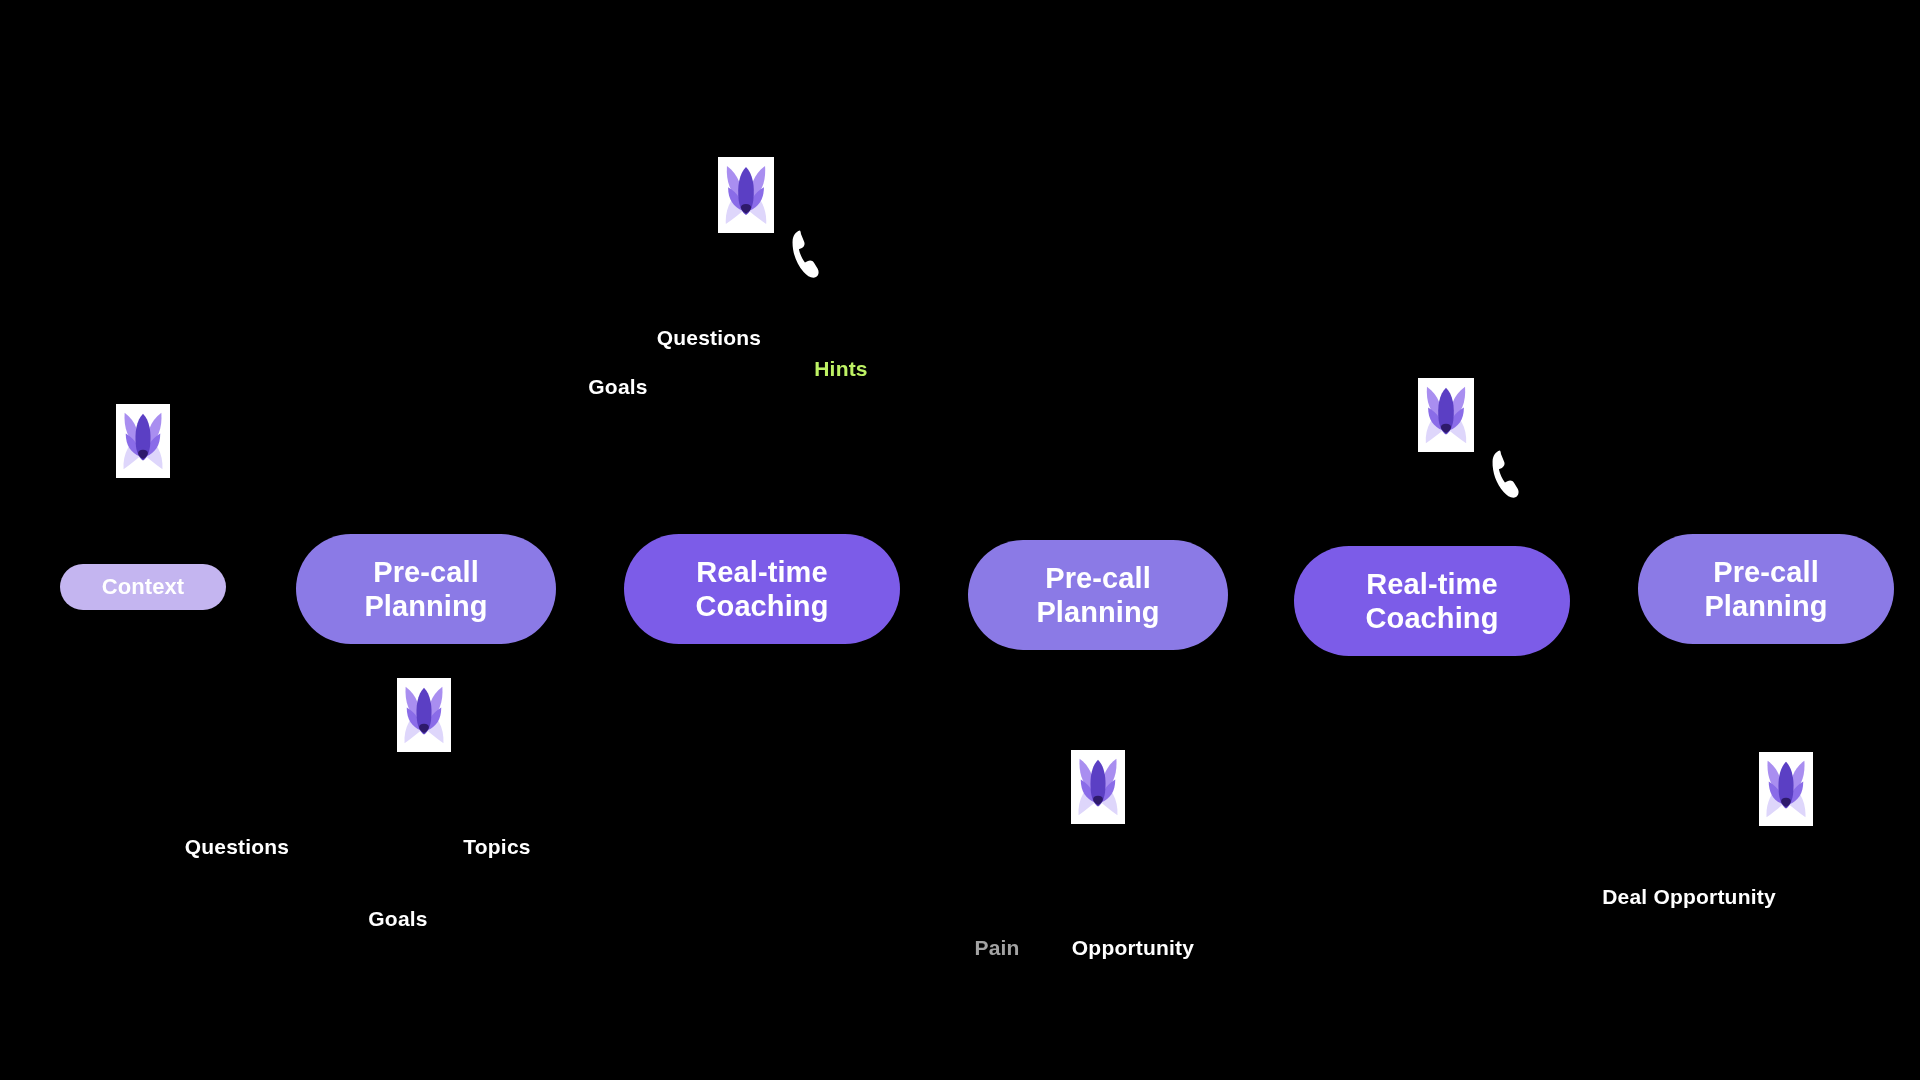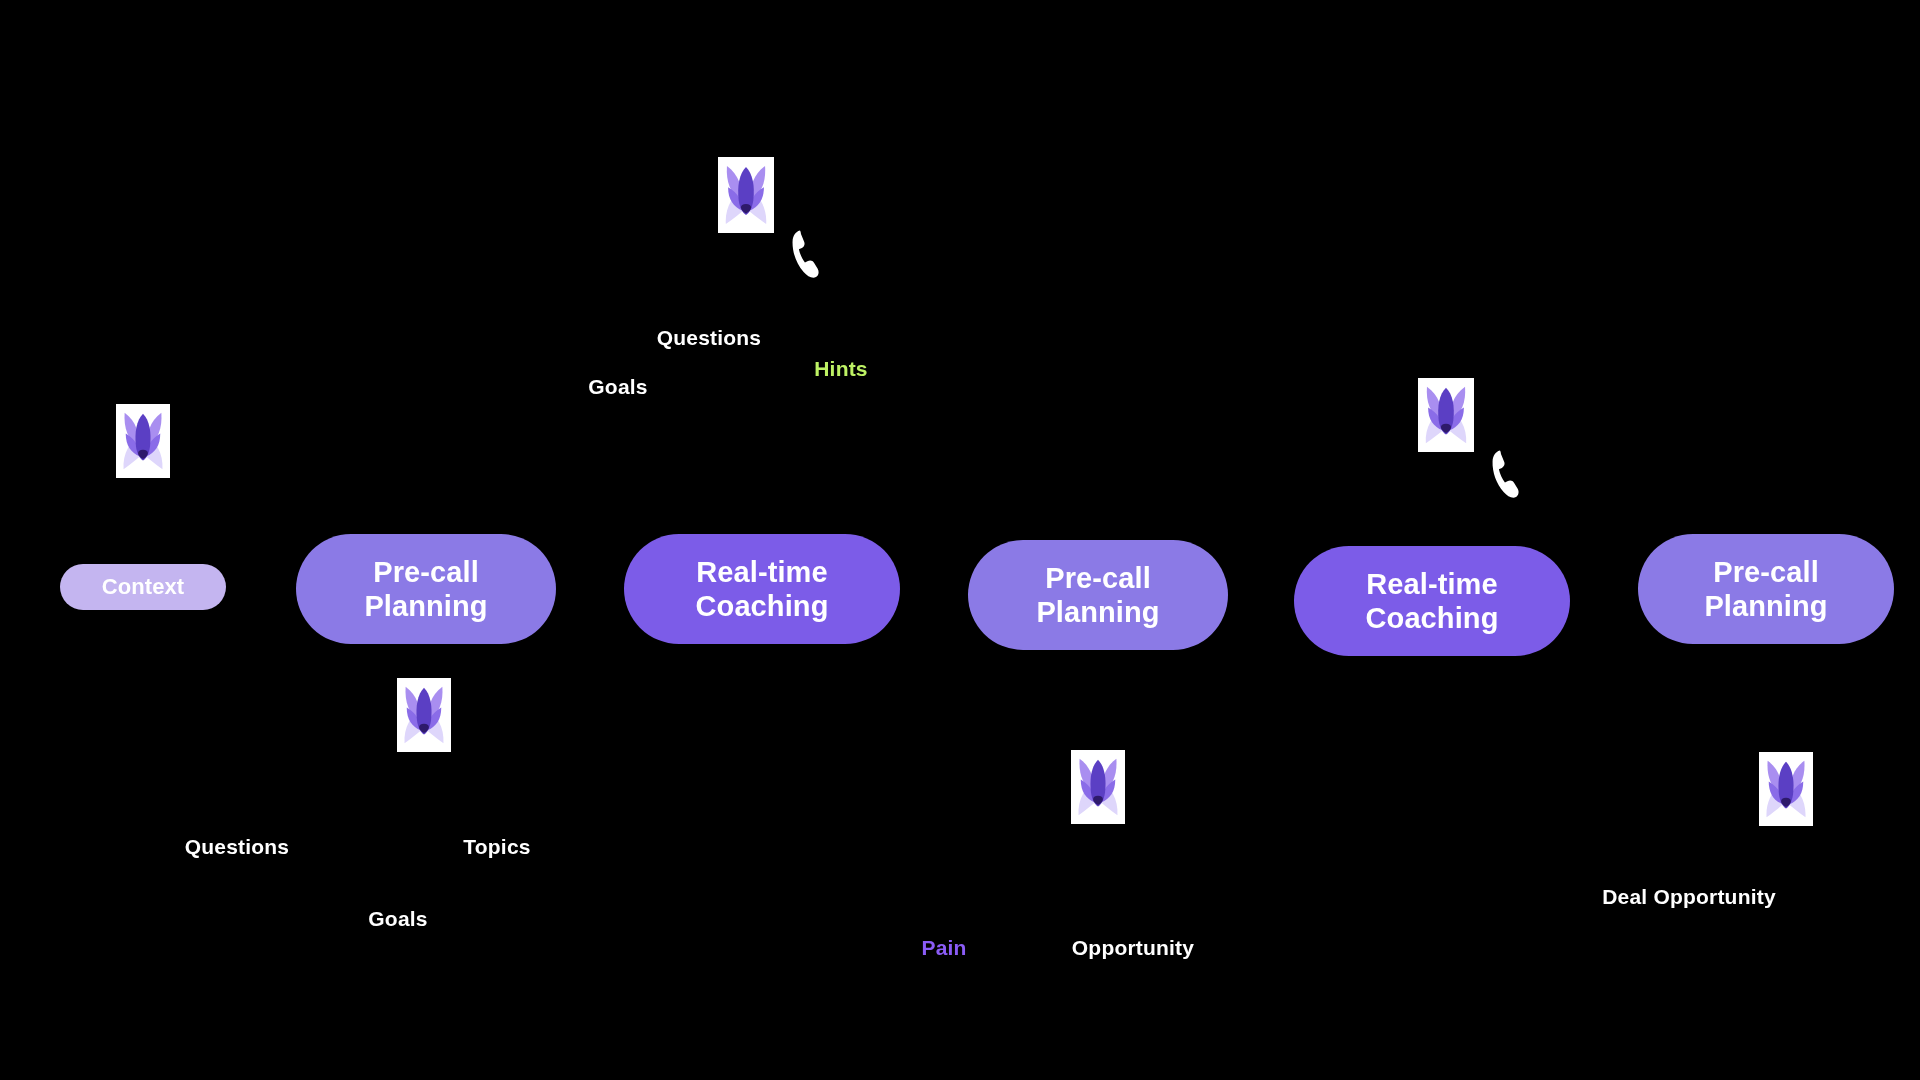--- a/index.html
+++ b/index.html
@@ -131,21 +131,21 @@
     <div class="pill pill-stage" style="left: 1294px; top: 522px; width: 276px; height: 110px; background: rgb(124, 92, 232); color: rgb(255, 255, 255);">Real-time
 Coaching</div>
     <div class="pill pill-stage" style="left: 1638px; top: 510px; width: 256px; height: 110px; background: rgb(139, 122, 230); color: rgb(255, 255, 255);">Pre-call
 Planning</div>
     <div class="label" style="left: 709px; top: 326px; color: rgb(255, 255, 255); transform: translateX(-50%);">Questions</div>
     <div class="label" style="left: 618px; top: 375px; color: rgb(255, 255, 255); transform: translateX(-50%);">Goals</div>
     <div class="label" style="left: 841px; top: 357px; color: #bef264; transform: translateX(-50%);">Hints</div>
     <div class="label" style="left: 237px; top: 835px; color: rgb(255, 255, 255); transform: translateX(-50%);">Questions</div>
     <div class="label" style="left: 497px; top: 835px; color: rgb(255, 255, 255); transform: translateX(-50%);">Topics</div>
     <div class="label" style="left: 398px; top: 907px; color: rgb(255, 255, 255); transform: translateX(-50%);">Goals</div>
-    <div class="label" style="left: 944px; top: 936px; color: #8b5cf6; transform: translateX(-50%);">Pain</div>
+    <div class="label" style="left: 997px; top: 936px; color: #a3a3a3; transform: translateX(-50%);">Pain</div>
     <div class="label" style="left: 1133px; top: 936px; color: rgb(255, 255, 255); transform: translateX(-50%);">Opportunity</div>
     <div class="label" style="left: 1689px; top: 885px; color: rgb(255, 255, 255); transform: translateX(-50%);">Deal Opportunity</div>
   </div>
 
 <svg width="0" height="0" style="position:absolute" aria-hidden="true">
   <symbol id="sym-fox" viewBox="0 0 100 136">
     <rect x="0" y="0" width="100" height="136" fill="#ffffff"></rect>
 
     <path d="M50 52 C 26 66, 12 92, 14 120 C 28 110, 40 100, 50 92
              C 60 100, 72 110, 86 120 C 88 92, 74 66, 50 52 Z" fill="#ded6fb"></path>

